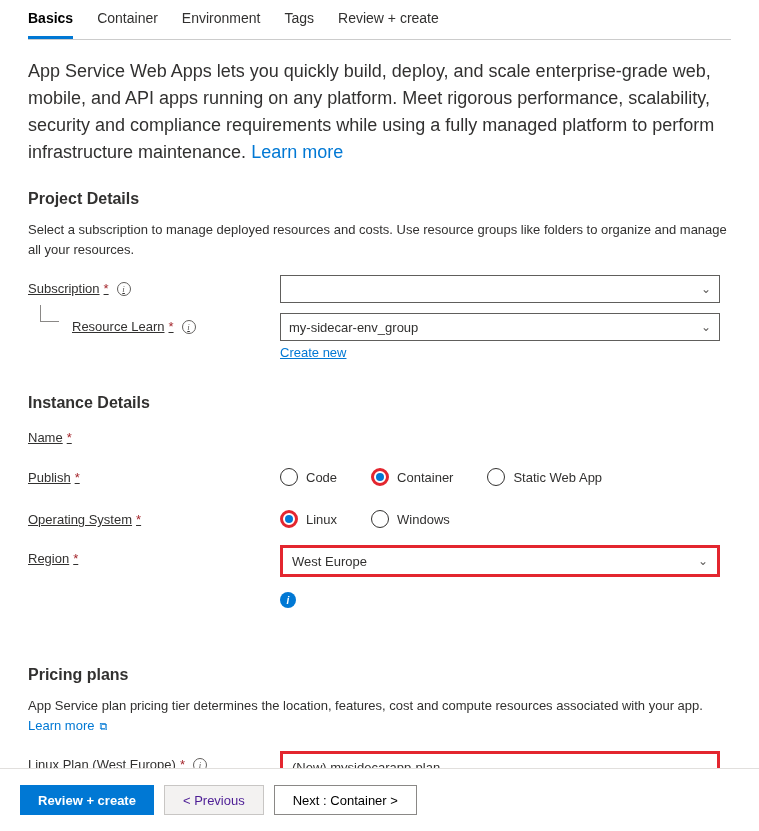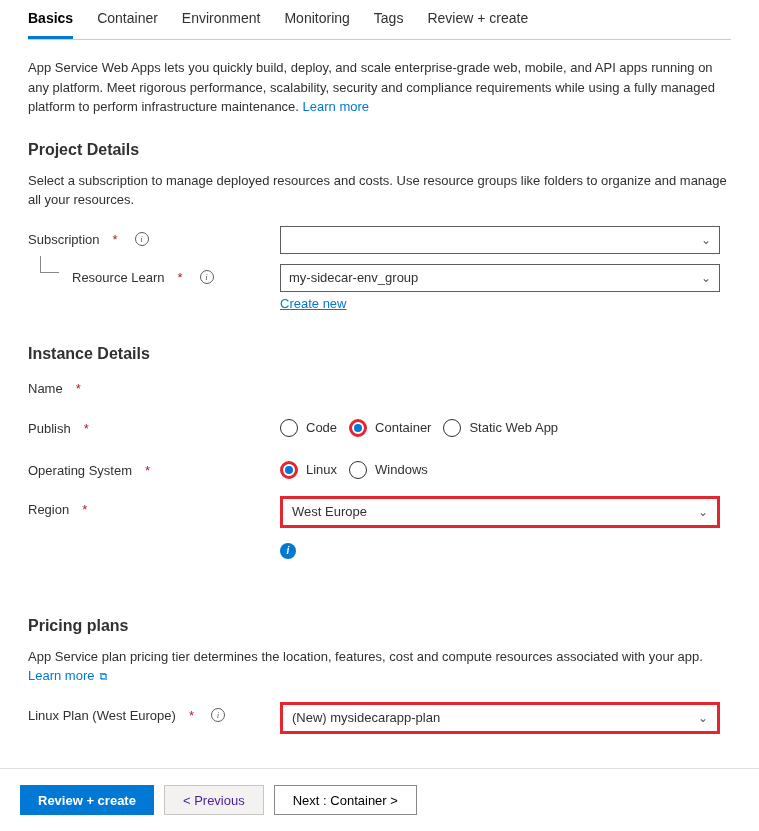--- a/index.html
+++ b/index.html
@@ -7,45 +7,45 @@
     .container { width: 759px; height: 831px; display: flex; flex-direction: column; position: relative; }
     .scroll-area { flex: 1; overflow-y: auto; padding: 0 28px 20px 28px; }
     ::-webkit-scrollbar { width: 12px; }
     ::-webkit-scrollbar-track { background: #f0f0f0; }
     ::-webkit-scrollbar-thumb { background: #c8c6c4; border-radius: 6px; }
     
     .tabs { display: flex; gap: 24px; border-bottom: 1px solid #ccc; margin-bottom: 18px; }
     .tab { padding: 10px 0; font-size: 14px; cursor: pointer; color: #323130; border-bottom: 3px solid transparent; }
     .tab.active { border-bottom-color: #0078d4; font-weight: 600; color: #000; }
     
-    .intro { font-size: 13px; line-height: 1.5; margin-bottom: 24px; }
+    .intro { font-size: 18px; line-height: 1.5; margin-bottom: 24px; }
     .link { color: #0078d4; cursor: pointer; text-decoration: none; }
     .external-icon { font-size: 11px; margin-left: 2px; }
     
     .section-heading { font-size: 16px; font-weight: 600; margin-bottom: 12px; margin-top: 4px; }
     .section-desc { font-size: 13px; line-height: 1.5; margin-bottom: 16px; }
     
     .form-row { display: flex; align-items: flex-start; margin-bottom: 6px; min-height: 32px; }
     .form-row.indented .label-col { padding-left: 44px; position: relative; }
     .form-row.indented .label-col::before { content: ''; position: absolute; left: 12px; top: -8px; width: 18px; height: 16px; border-left: 1px solid #8a8886; border-bottom: 1px solid #8a8886; }
-    .label-col { width: 252px; padding-top: 6px; display: flex; align-items: center; gap: 13px; flex-shrink: 0; }
+    .label-col { width: 252px; padding-top: 6px; display: flex; align-items: center; gap: 4px; flex-shrink: 0; text-decoration: underline; }
     .required { color: #a4262c; }
     .info-icon { width: 14px; height: 14px; border: 1px solid #605e5c; border-radius: 50%; display: inline-flex; align-items: center; justify-content: center; font-size: 9px; font-style: italic; font-family: Georgia, serif; color: #605e5c; cursor: pointer; margin-left: 4px; }
     
     .field-col { flex: 1; max-width: 440px; }
     .dropdown, .textinput { width: 100%; height: 28px; border: 1px solid #605e5c; background: #fff; padding: 0 8px; font-size: 13px; display: flex; align-items: center; justify-content: space-between; cursor: pointer; }
     .textinput { cursor: text; }
     .chevron { font-size: 12px; color: #605e5c; }
     .highlight { border: 3px solid #e3262f; padding: 1px; }
     .highlight .dropdown, .highlight .textinput { border: none; height: 24px; }
     .secondary-link { color: #0078d4; font-size: 13px; cursor: pointer; margin-top: 4px; display: inline-block; text-decoration: underline; }
     .suffix-text { text-align: right; font-size: 13px; margin-top: 4px; color: #323130; }
     .check-icon { color: #107c10; font-size: 14px; }
     
-    .radio-row { display: flex; gap: 12px; align-items: center; padding-top: 4px; }
+    .radio-row { display: flex; gap: 34px; align-items: center; padding-top: 4px; }
     .radio-option { display: flex; align-items: center; gap: 8px; cursor: pointer; }
     .radio { width: 18px; height: 18px; border: 1px solid #323130; border-radius: 50%; display: flex; align-items: center; justify-content: center; background: #fff; }
     .radio.checked { border: 3px solid #e3262f; }
     .radio.checked::after { content: ''; width: 8px; height: 8px; background: #0078d4; border-radius: 50%; }
     
     .hint-row { display: flex; gap: 8px; margin-top: 14px; padding-left: 252px; }
     .hint-icon { width: 16px; height: 16px; background: #0078d4; border-radius: 50%; color: #fff; display: flex; align-items: center; justify-content: center; font-size: 10px; font-weight: bold; font-style: italic; flex-shrink: 0; margin-top: 1px; }
     .hint-text { font-size: 13px; line-height: 1.4; max-width: 420px; }
     
     .spacer-lg { height: 54px; }
@@ -58,21 +58,20 @@
   </style>
 </head>
 <body>
 
 <div class="container">
   <div class="scroll-area">
     <div class="tabs">
       <div class="tab active">Basics</div>
       <div class="tab">Container</div>
       <div class="tab">Environment</div>
-      <div class="tab">Monitoring</div>
       <div class="tab">Tags</div>
       <div class="tab">Review + create</div>
     </div>
 
     <p class="intro">
       <span>App Service Web Apps lets you quickly build, deploy, and scale enterprise-grade web, mobile, and API apps running on any platform. Meet rigorous performance, scalability, security and compliance requirements while using a fully managed platform to perform infrastructure maintenance.  </span><a class="link">Learn more</a>
     </p>
 
     <h2 class="section-heading">Project Details</h2>
     <p class="section-desc">Select a subscription to manage deployed resources and costs. Use resource groups like folders to organize and manage all your resources.</p>

